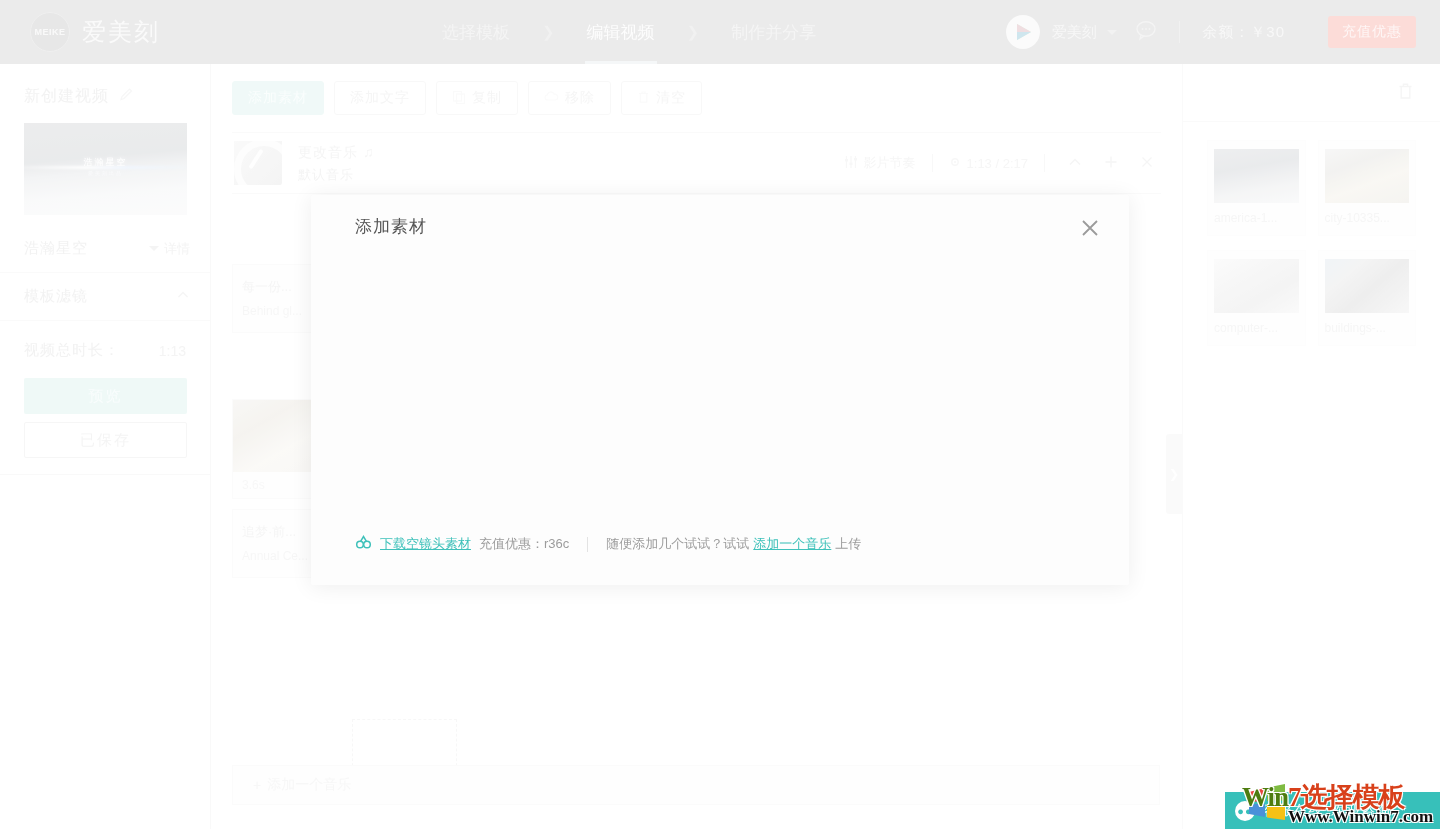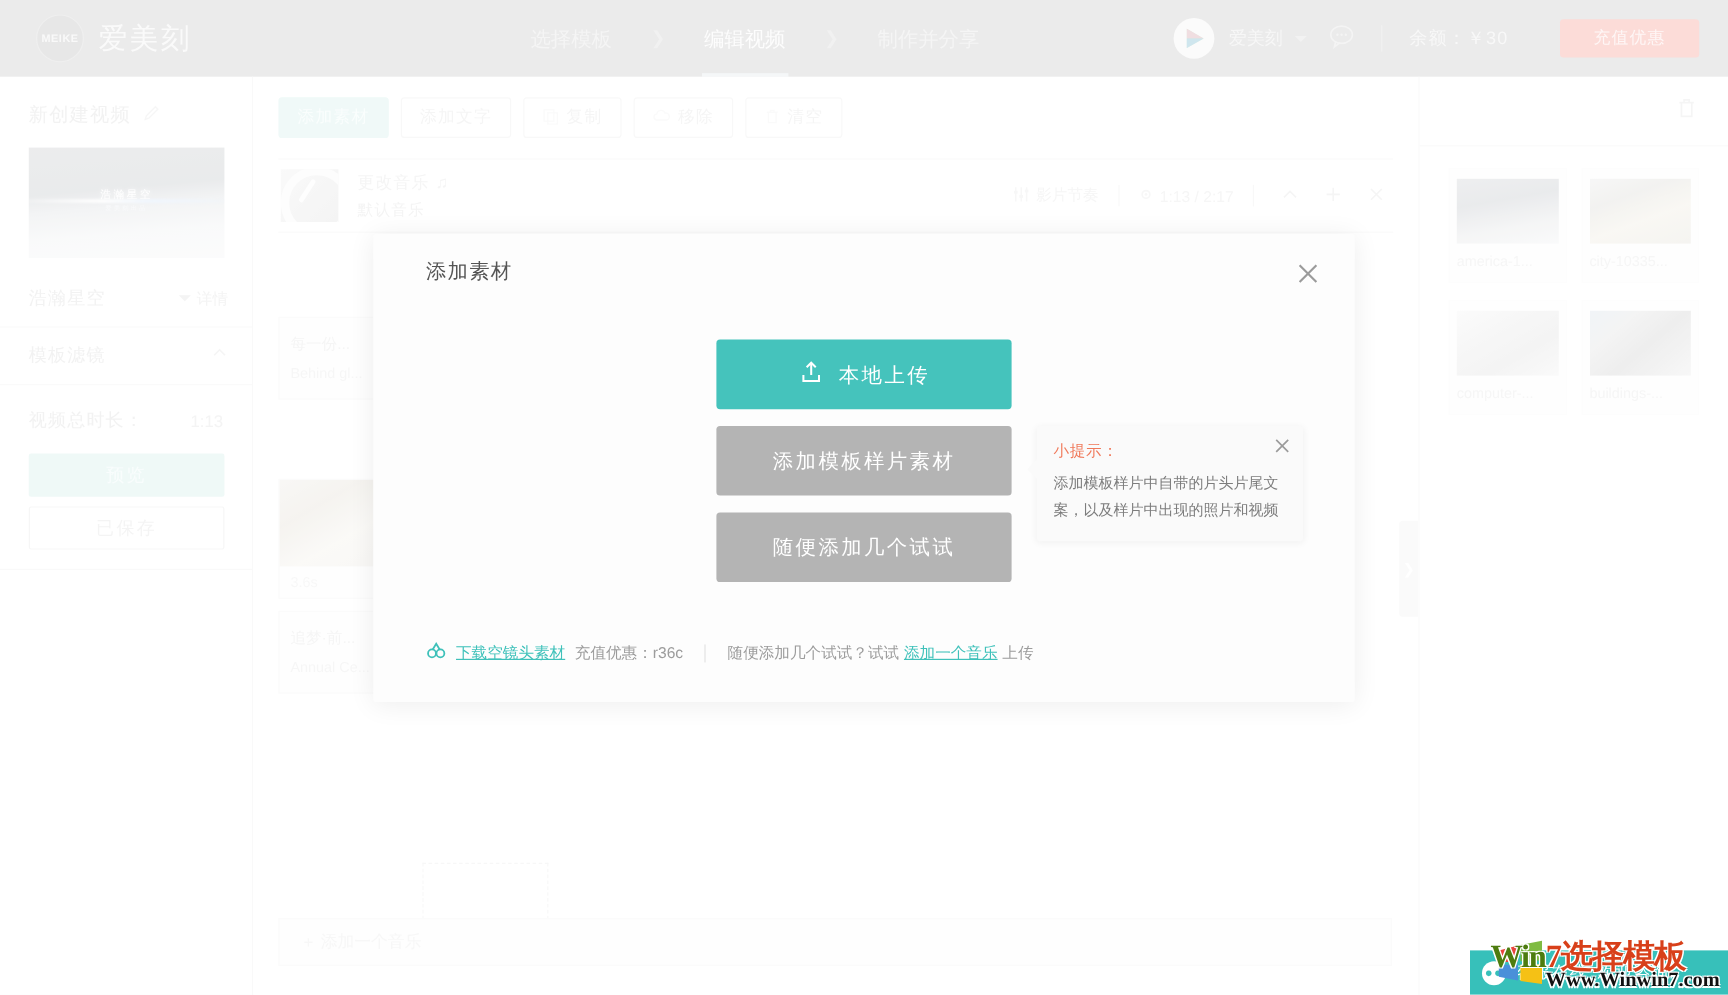--- a/index.html
+++ b/index.html
@@ -60,21 +60,21 @@
   .user-name { font-size: 15px; color: #ededed; }
   .caret-down {
     display: inline-block; width: 0; height: 0; margin-left: 6px;
     border-left: 5px solid transparent; border-right: 5px solid transparent;
     border-top: 5px solid #e2e2e2; vertical-align: middle;
   }
   .chat-icon { margin-left: 6px; }
   .vline { width: 1px; height: 22px; background: #e0e0e0; margin: 0 10px; }
   .balance { font-size: 15px; color: #efefef; letter-spacing: 1px; }
   .recharge-btn {
-    margin-left: 31px; padding: 7px 28px; border-radius: 3px;
+    margin-left: 31px; padding: 7px 14px; border-radius: 3px;
     background: #f8b1a8; color: #fdeceb; font-size: 14px;
     letter-spacing: 1px; cursor: pointer; border: none;
   }
 
   
   .sidebar {
     position: absolute; top: 64px; left: 0;
     width: 211px; height: 765px;
     background: #fefefe; border-right: 1px solid #f1f1f1;
   }
@@ -579,48 +579,21 @@
   <div class="overlay"></div>
 
   <div class="modal">
     <div class="modal-title">添加素材</div>
     <div class="modal-close">
       <svg width="22" height="22" viewBox="0 0 22 22">
         <path d="M4 4 L18 18 M18 4 L4 18" stroke="#9b9b9b" stroke-width="1.8"></path>
       </svg>
     </div>
 
-    <div class="modal-btns">
-      <button class="m-btn teal">
-        <span>
-          <svg width="22" height="22" viewBox="0 0 22 22">
-            <path d="M11 3.5 v10" stroke="#ffffff" stroke-width="1.7"></path>
-            <path d="M7.2 7 L11 3.3 L14.8 7" fill="none" stroke="#ffffff" stroke-width="1.7"></path>
-            <path d="M4.5 13.5 v5 h13 v-5" fill="none" stroke="#ffffff" stroke-width="1.7"></path>
-          </svg>
-        </span>
-        <span>本地上传</span>
-      </button>
-      <button class="m-btn grey">
-        <span>添加模板样片素材</span>
-      </button>
-      <button class="m-btn grey">
-        <span>随便添加几个试试</span>
-      </button>
-    </div>
-
-    <div class="tip">
-      <div class="tip-title">小提示：</div>
-      <div class="tip-close">
-        <svg width="15" height="15" viewBox="0 0 15 15">
-          <path d="M2.5 2.5 L12.5 12.5 M12.5 2.5 L2.5 12.5" stroke="#9b9b9b" stroke-width="1.4"></path>
-        </svg>
-      </div>
-      <div class="tip-body">添加模板样片中自带的片头片尾文案，以及样片中出现的照片和视频</div>
-    </div>
+
 
     <div class="modal-footer">
       <span>
         <svg width="17" height="15" viewBox="0 0 17 15">
           <circle cx="5" cy="9.5" r="3.3" fill="none" stroke="#3fc1ba" stroke-width="1.5"></circle>
           <circle cx="12" cy="9.5" r="3.3" fill="none" stroke="#3fc1ba" stroke-width="1.5"></circle>
           <path d="M5.6 6.3 L8.5 1.5 L11.4 6.3" fill="none" stroke="#3fc1ba" stroke-width="1.5"></path>
         </svg>
       </span>
       <span class="link">下载空镜头素材</span>

